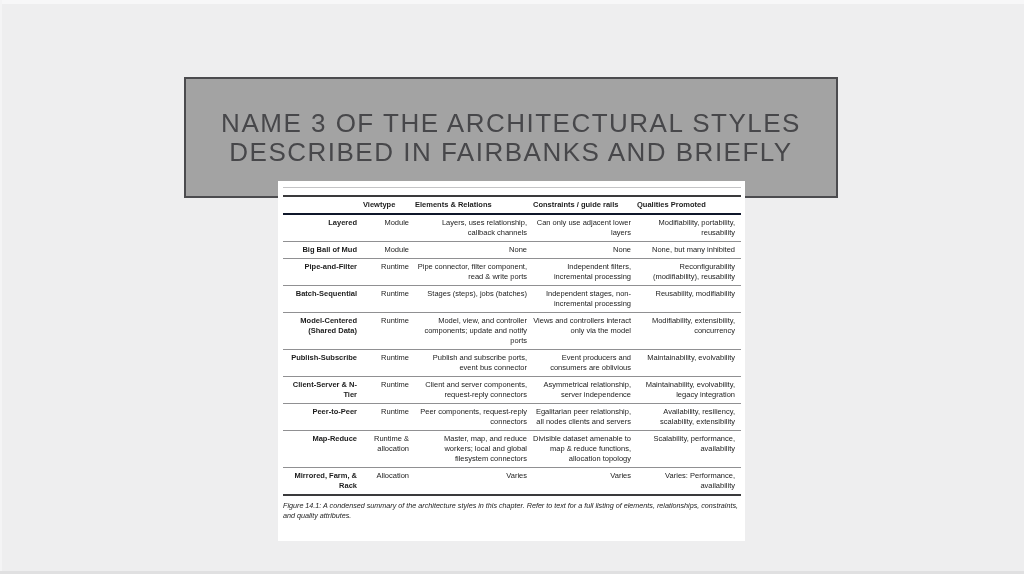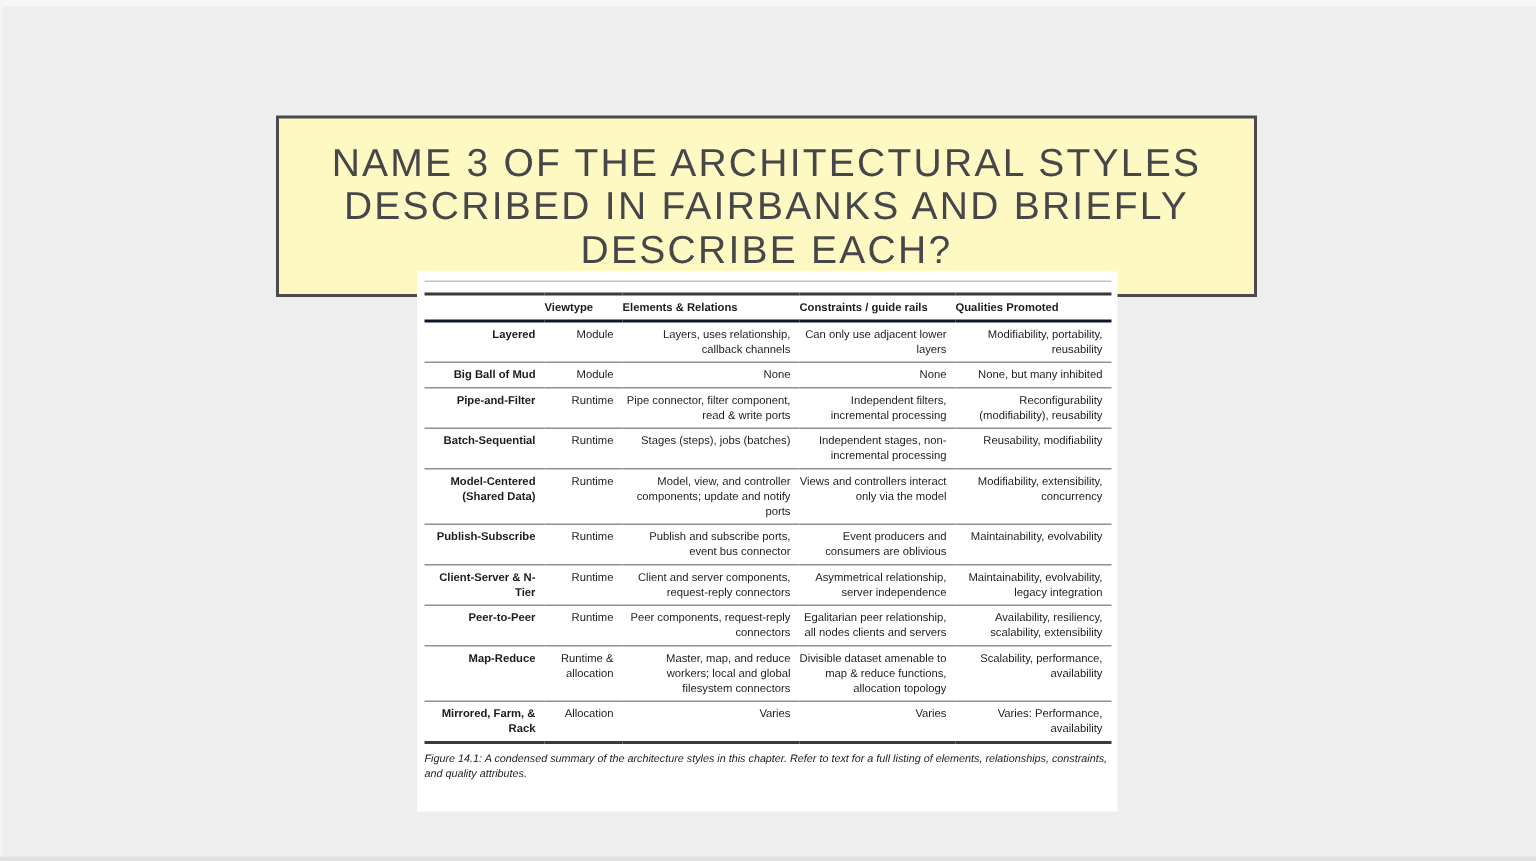--- a/index.html
+++ b/index.html
@@ -23,21 +23,21 @@
     position: absolute; top: 0; left: 0; bottom: 0; width: 2px;
     background: #f4f4f5;
   }
   .bottom-strip {
     position: absolute; bottom: 0; left: 0; right: 0; height: 3px;
     background: #e0e0e1;
   }
   .title-box {
     position: absolute; left: 184px; top: 77px;
     width: 654px; height: 121px;
-    background: #fef9c3;
+    background: #a3a3a3;
     border: 2px solid #4b4b4e;
     display: flex; flex-direction: column;
     justify-content: center; align-items: center;
   }
   .title-line {
     font-size: 26px;
     line-height: 29px;
     letter-spacing: 1.5px;
     color: #47474a;
     white-space: nowrap;
@@ -97,21 +97,20 @@
 <body>
 
 <div class="slide">
 
   <div class="top-strip"></div>
   <div class="left-strip"></div>
 
   <div class="title-box">
     <div class="title-line">NAME 3 OF THE ARCHITECTURAL STYLES</div>
     <div class="title-line">DESCRIBED IN FAIRBANKS AND BRIEFLY</div>
-    <div class="title-line">DESCRIBE EACH?</div>
   </div>
 
   <div class="figure">
     <div class="hairline"></div>
     <table class="styles-table">
       <colgroup>
         <col style="width:80px">
         <col style="width:52px">
         <col style="width:118px">
         <col style="width:104px">

